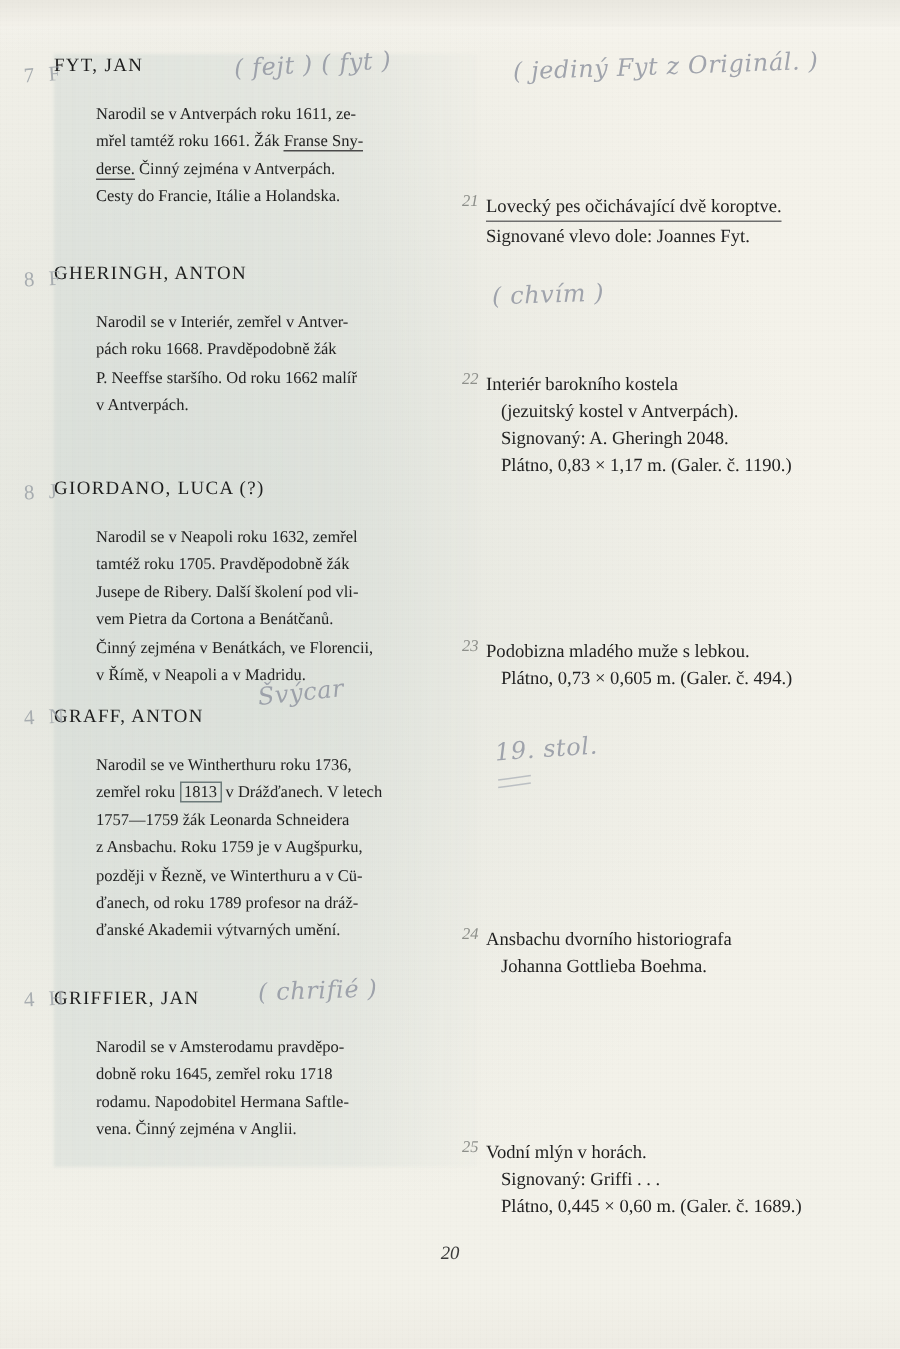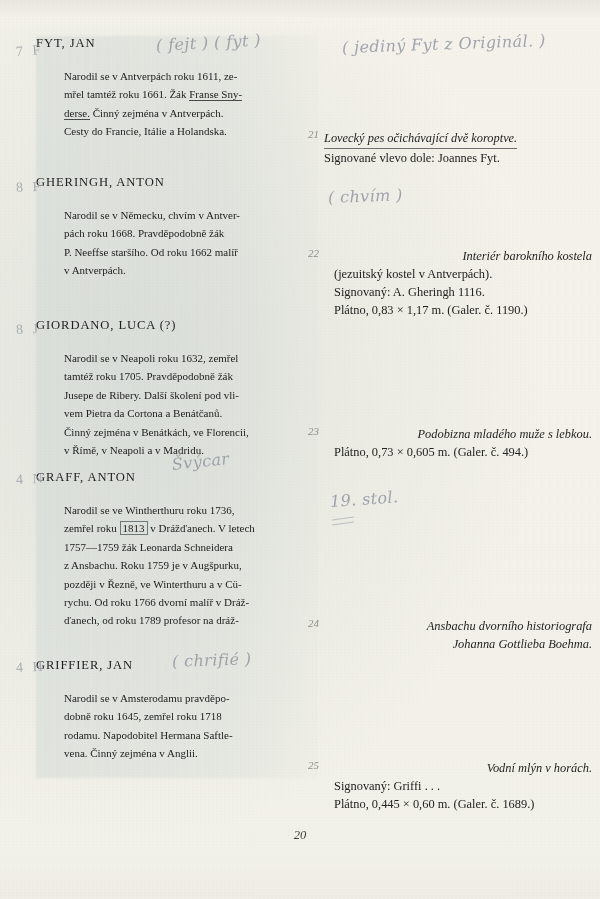--- a/index.html
+++ b/index.html
@@ -64,22 +64,22 @@
   }
 
   
   .rec{position:absolute;width:268px;}
   .rec .num{
     position:absolute;left:-16px;top:0;
     font-size:11px;color:#8d8f8a;font-style:italic;
     font-family:"Liberation Serif", serif;
   }
   .rec .title{
-    font-style:italic;font-size:12.4px;line-height:18px;
-    color:#1f1f1f;display:block;white-space:nowrap;text-align:right;
+    font-size:12.4px;line-height:18px;
+    color:#1f1f1f;display:block;white-space:nowrap;
   }
   .rec .title.ul{
     border-bottom:1px solid #6e6e6e;display:inline-block;padding-bottom:1px;
   }
   .rec .sub{
     font-size:12.4px;line-height:18px;display:block;white-space:nowrap;color:#222;
   }
   .rec .indent{padding-left:10px;}
 
   
@@ -127,21 +127,21 @@
         <span class="ln">Narodil se v Antverpách roku 1611, ze-</span>
         <span class="ln">mřel tamtéž roku 1661. Žák <span class="uline">Franse Sny-</span></span>
         <span class="ln"><span class="uline">derse.</span> Činný zejména v Antverpách.</span>
         <span class="ln">Cesty do Francie, Itálie a Holandska.</span>
       </div>
     </div>
 
     <div class="entry" style="left:0;top:139px;">
       <div class="headword">GHERINGH, ANTON</div>
       <div class="body">
-        <span class="ln">Narodil se v Německu, chvím v Antver-</span>
+        <span class="ln">Narodil se v Interiér, zemřel v Antver-</span>
         <span class="just">pách roku 1668. Pravděpodobně žák</span>
         <span class="ln">P. Neeffse staršího. Od roku 1662 malíř</span>
         <span class="ln">v Antverpách.</span>
       </div>
     </div>
 
     <div class="entry" style="left:0;top:282px;">
       <div class="headword">GIORDANO, LUCA (?)</div>
       <div class="body">
         <span class="ln">Narodil se v Neapoli roku 1632, zemřel</span>
@@ -154,22 +154,22 @@
     </div>
 
     <div class="entry" style="left:0;top:434px;">
       <div class="headword">GRAFF, ANTON</div>
       <div class="body">
         <span class="ln">Narodil se ve Wintherthuru roku 1736,</span>
         <span class="ln">zemřel roku <span class="boxed">1813</span> v Drážďanech. V letech</span>
         <span class="just">1757—1759 žák Leonarda Schneidera</span>
         <span class="ln">z Ansbachu. Roku 1759 je v Augšpurku,</span>
         <span class="ln">později v Řezně, ve Winterthuru a v Cü-</span>
-        <span class="ln">rychu. Od roku 1766 dvorní malíř v Dráž-</span>
         <span class="just">ďanech, od roku 1789 profesor na dráž-</span>
+        <span class="ln">ďanské Akademii výtvarných umění.</span>
       </div>
     </div>
 
     <div class="entry" style="left:0;top:622px;">
       <div class="headword">GRIFFIER, JAN</div>
       <div class="body">
         <span class="just">Narodil se v Amsterodamu pravděpo-</span>
         <span class="just">dobně roku 1645, zemřel roku 1718</span>
         <span class="just">rodamu. Napodobitel Hermana Saftle-</span>
         <span class="ln">vena. Činný zejména v Anglii.</span>
@@ -182,21 +182,21 @@
     <div class="rec" style="left:6px;top:92px;">
       <span class="num">21</span>
       <span class="title ul">Lovecký pes očichávající dvě koroptve.</span>
       <span class="sub">Signované vlevo dole: Joannes Fyt.</span>
     </div>
 
     <div class="rec" style="left:6px;top:211px;">
       <span class="num">22</span>
       <span class="title">Interiér barokního kostela</span>
       <span class="sub indent">(jezuitský kostel v Antverpách).</span>
-      <span class="sub indent">Signovaný: A. Gheringh 1116.</span>
+      <span class="sub indent">Signovaný: A. Gheringh 2048.</span>
       <span class="sub indent">Plátno, 0,83 × 1,17 m. (Galer. č. 1190.)</span>
     </div>
 
     <div class="rec" style="left:6px;top:389px;">
       <span class="num">23</span>
       <span class="title">Podobizna mladého muže s lebkou.</span>
       <span class="sub indent">Plátno, 0,73 × 0,605 m. (Galer. č. 494.)</span>
     </div>
 
     <div class="rec" style="left:6px;top:581px;">

